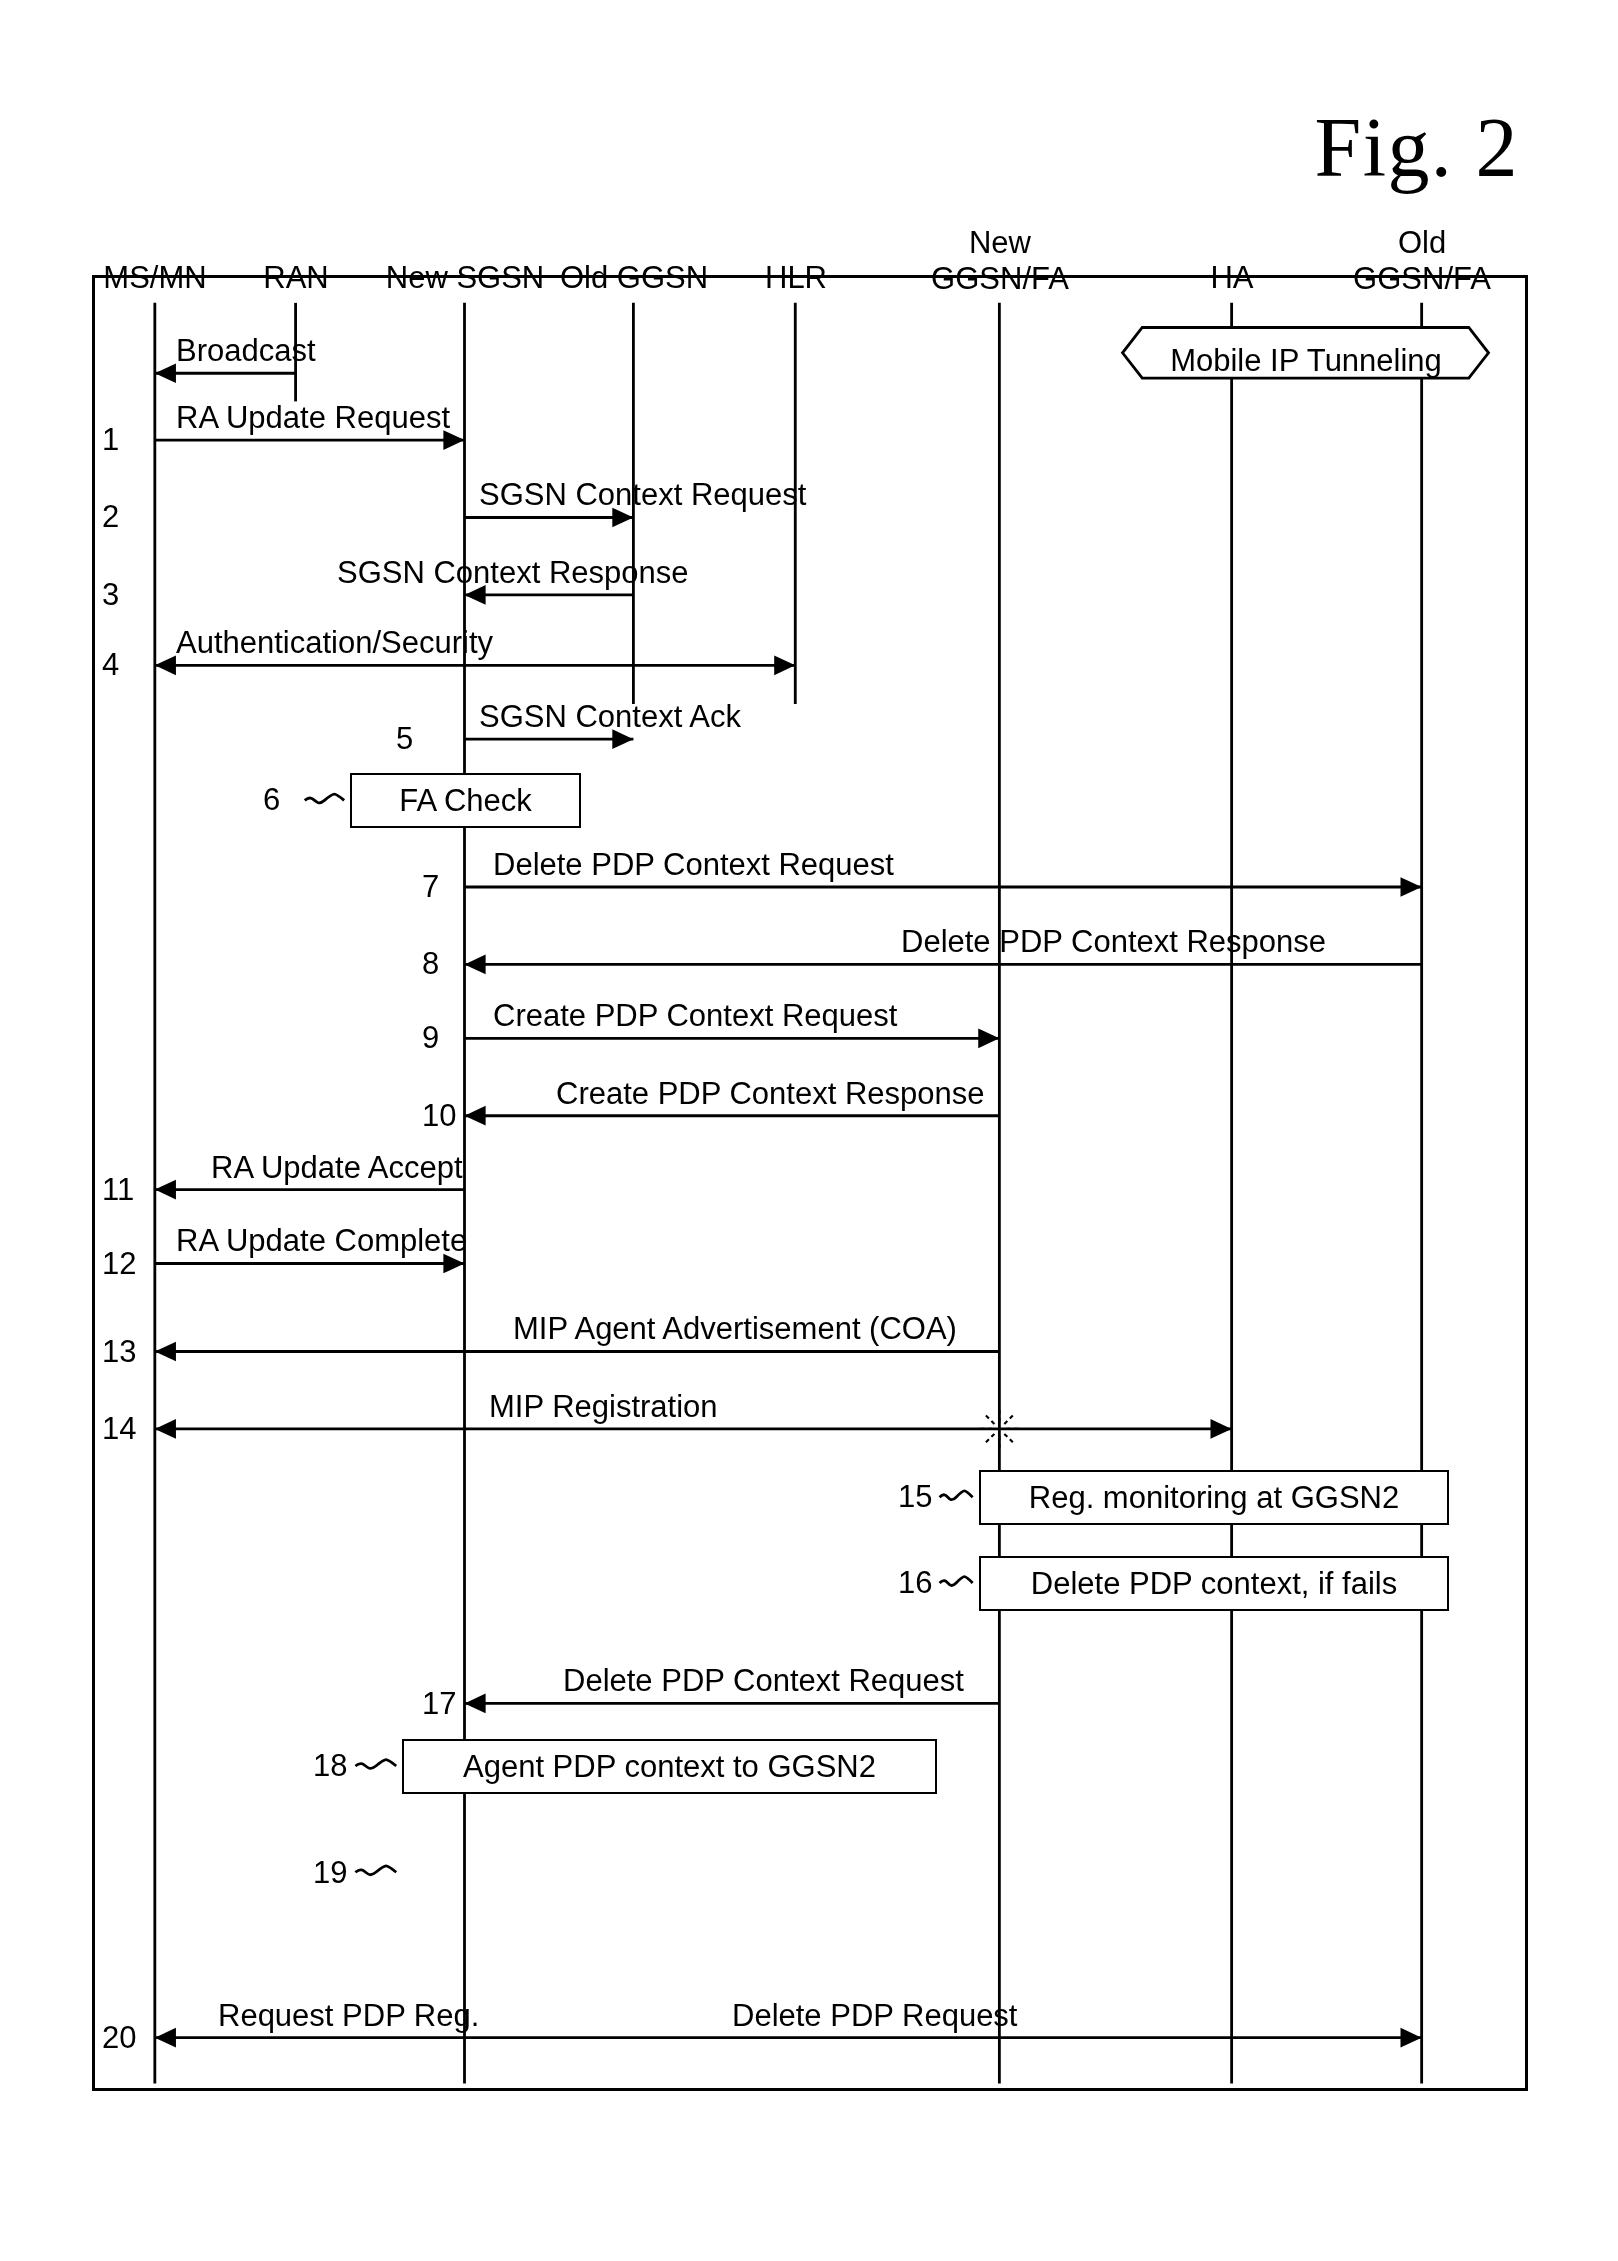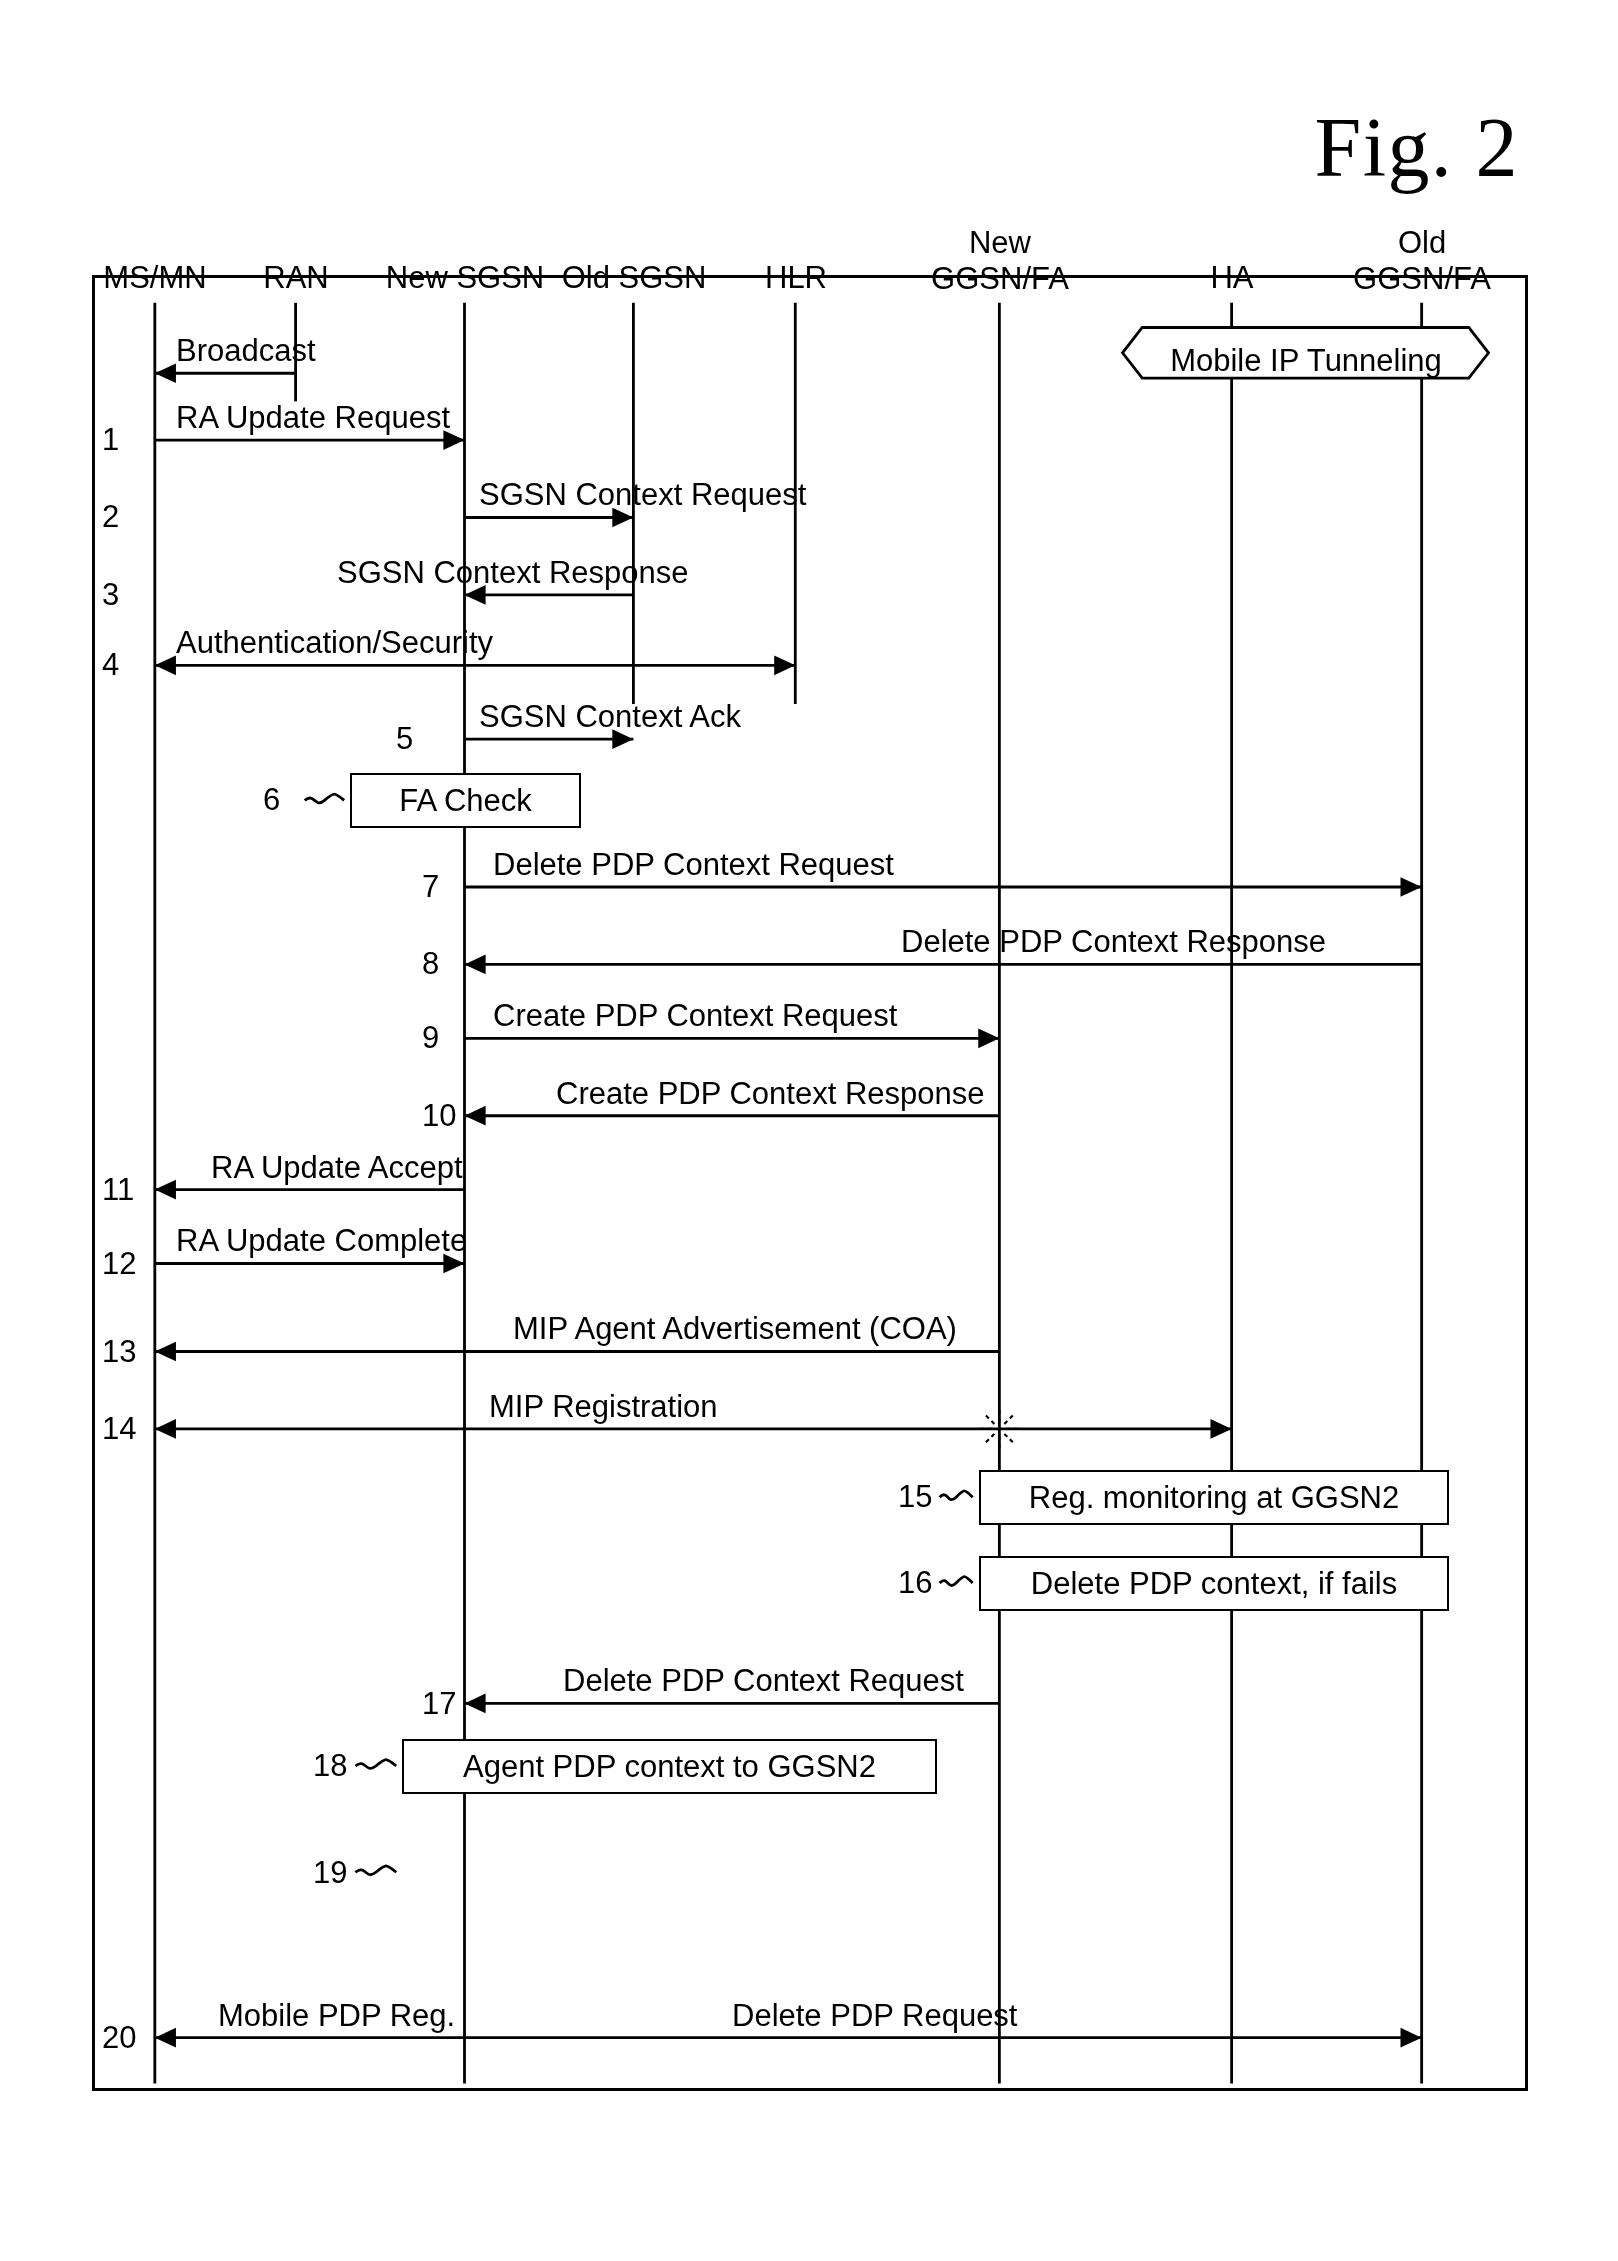--- a/index.html
+++ b/index.html
@@ -138,21 +138,21 @@
         <line x1="1412.9289321881345" y1="2037.0710678118655" x2="1398.7867965644036" y2="2051.2132034355964" stroke="#000" stroke-width="3" stroke-dasharray="6,5"></line>
         <line x1="1410" y1="2030" x2="1390" y2="2030" stroke="#000" stroke-width="3" stroke-dasharray="6,5"></line>
         <line x1="1412.9289321881345" y1="2022.9289321881345" x2="1398.7867965644036" y2="2008.7867965644036" stroke="#000" stroke-width="3" stroke-dasharray="6,5"></line>
         <line x1="1420" y1="2020" x2="1420" y2="2000" stroke="#000" stroke-width="3" stroke-dasharray="6,5"></line>
         <line x1="1427.0710678118655" y1="2022.9289321881345" x2="1441.2132034355964" y2="2008.7867965644036" stroke="#000" stroke-width="3" stroke-dasharray="6,5"></line>
       </g>
     </svg>
 <div class="lifeline-label" style="left: 155px; top: 260px;">MS/MN</div>
     <div class="lifeline-label" style="left: 296px; top: 260px;">RAN</div>
     <div class="lifeline-label" style="left: 465px; top: 260px;">New SGSN</div>
-    <div class="lifeline-label" style="left: 634px; top: 260px;">Old SGSN</div>
+    <div class="lifeline-label" style="left: 634px; top: 260px;">Old GGSN</div>
     <div class="lifeline-label" style="left: 796px; top: 260px;">HLR</div>
     <div class="lifeline-label" style="left: 1000px; top: 225px;">New
 GGSN/FA</div>
     <div class="lifeline-label" style="left: 1232px; top: 260px;">HA</div>
     <div class="lifeline-label" style="left: 1422px; top: 225px;">Old
 GGSN/FA</div>
     <div style="position: absolute; left: 1123px; top: 327px; width: 366px; height: 67px; display: flex; align-items: center; justify-content: center; font-size: 31px;">Mobile IP Tunneling</div>
     <div class="msg-label" style="left: 176px; top: 369px;">Broadcast</div>
     <div class="msg-label" style="left: 176px; top: 436px;">RA Update Request</div>
     <div class="step-num" style="left: 102px; top: 440px;">1</div>
@@ -175,21 +175,21 @@
     <div class="msg-label" style="left: 211px; top: 1186px;">RA Update Accept</div>
     <div class="step-num" style="left: 102px; top: 1190px;">11</div>
     <div class="msg-label" style="left: 176px; top: 1259px;">RA Update Complete</div>
     <div class="step-num" style="left: 102px; top: 1264px;">12</div>
     <div class="msg-label" style="left: 489px; top: 1347px; margin-left: 24px;">MIP Agent Advertisement (COA)</div>
     <div class="step-num" style="left: 102px; top: 1352px;">13</div>
     <div class="msg-label" style="left: 489px; top: 1425px;">MIP Registration</div>
     <div class="step-num" style="left: 102px; top: 1429px;">14</div>
     <div class="msg-label" style="left: 563px; top: 1699px;">Delete PDP Context Request</div>
     <div class="step-num" style="left: 422px; top: 1704px;">17</div>
-    <div class="msg-label" style="left: 218px; top: 2034px;">Mobile PDP Reg.</div>
+    <div class="msg-label" style="left: 218px; top: 2034px;">Request PDP Reg.</div>
     <div class="step-num" style="left: 102px; top: 2038px;">20</div>
     <div class="msg-label" style="left: 732px; top: 2034px;">Delete PDP Request</div>
     <div class="node-box" style="left: 350px; top: 773px; width: 231px; height: 55px; white-space: pre-line;">FA Check</div>
     <div class="step-num" style="left: 263px; top: 800px;">6</div>
     <div class="node-box" style="left: 979px; top: 1470px; width: 470px; height: 55px; white-space: pre-line;">Reg. monitoring at GGSN2</div>
     <div class="step-num" style="left: 898px; top: 1497px;">15</div>
     <div class="node-box" style="left: 979px; top: 1556px; width: 470px; height: 55px; white-space: pre-line;">Delete PDP context, if fails</div>
     <div class="step-num" style="left: 898px; top: 1583px;">16</div>
     <div class="node-box" style="left: 402px; top: 1739px; width: 535px; height: 55px; white-space: pre-line;">Agent PDP context to GGSN2</div>
     <div class="step-num" style="left: 313px; top: 1766px;">18</div>

